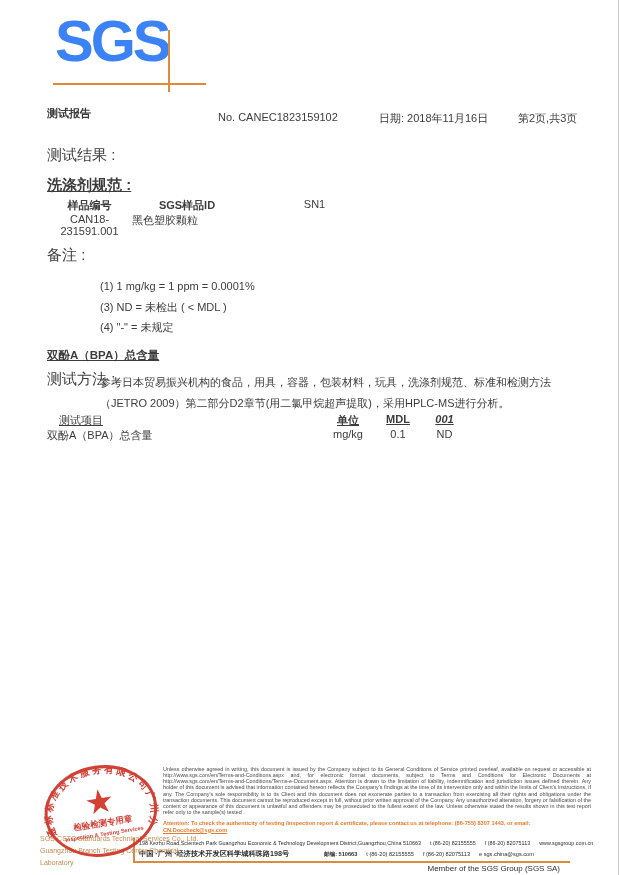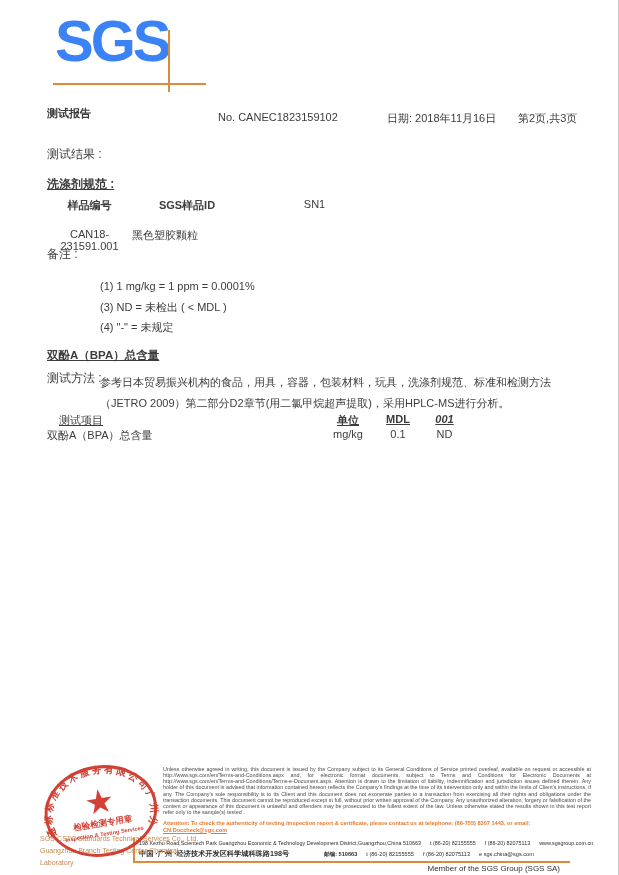--- a/index.html
+++ b/index.html
@@ -9,27 +9,27 @@
     overflow:hidden;border-right:1px solid #c9c9c9;box-sizing:border-box;
   }
   .abs{position:absolute;}
   
   .logo-text{left:55px;top:12px;font-size:58px;font-weight:bold;color:#3b82f6;letter-spacing:-3px;line-height:1;}
   .logo-hline{left:53px;top:83px;width:153px;height:2px;background:#dd8a3d;}
   .logo-vline{left:168px;top:30px;width:2px;height:62px;background:#dd8a3d;}
   
   .report-title{left:47px;top:106px;font-size:11px;font-weight:bold;color:#3a3a3a;}
   .report-no{left:218px;top:111px;font-size:11px;}
-  .report-date{left:387px;top:111px;font-size:11px;}
+  .report-date{left:379px;top:111px;font-size:11px;}
   .report-page{left:518px;top:111px;font-size:11px;}
   
-  .label{font-size:12px;color:#3c3c3c;}
+  .label{font-size:15px;color:#3c3c3c;}
   .test-result-label{left:47px;top:146px;}
   .sample-heading{left:47px;top:176px;font-weight:bold;text-decoration:underline;}
-  .sample-table{left:47px;top:198px;width:340px;display:grid;grid-template-columns:85px 110px 1fr;row-gap:15px;font-size:11px;}
+  .sample-table{left:47px;top:198px;width:340px;display:grid;grid-template-columns:85px 110px 1fr;row-gap:0;font-size:11px;}
   .sample-table .hd{font-weight:bold;}
   .c-center{text-align:center;}
   .notes-label{left:47px;top:246px;}
   .notes-list{left:100px;top:276px;font-size:11px;line-height:20.5px;}
   .bpa-heading{left:47px;top:348px;font-size:11.5px;font-weight:bold;text-decoration:underline;}
   .method-label{left:47px;top:370px;}
   .method-text{left:100px;top:372px;width:467px;font-size:11px;line-height:21px;}
   .result-table{left:47px;top:413px;width:420px;display:grid;grid-template-columns:275px 52px 48px 45px;font-size:11px;}
   .result-table .hd{text-decoration:underline;font-weight:bold;}
   .result-table .hd.item{padding-left:12px;font-weight:normal;}

